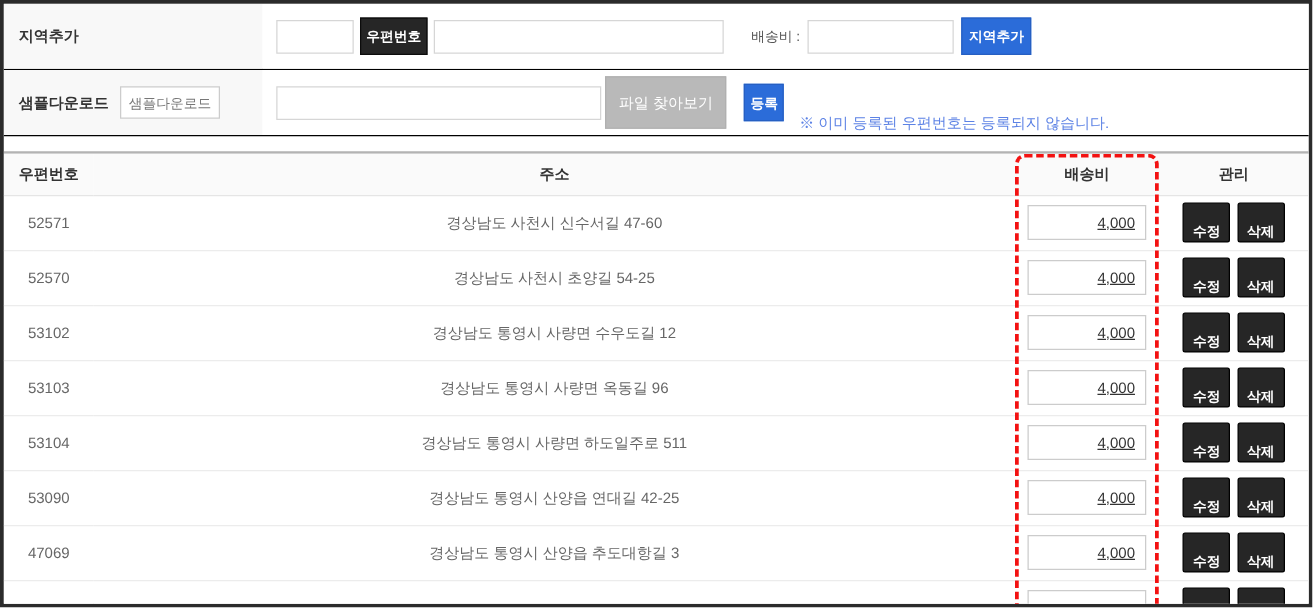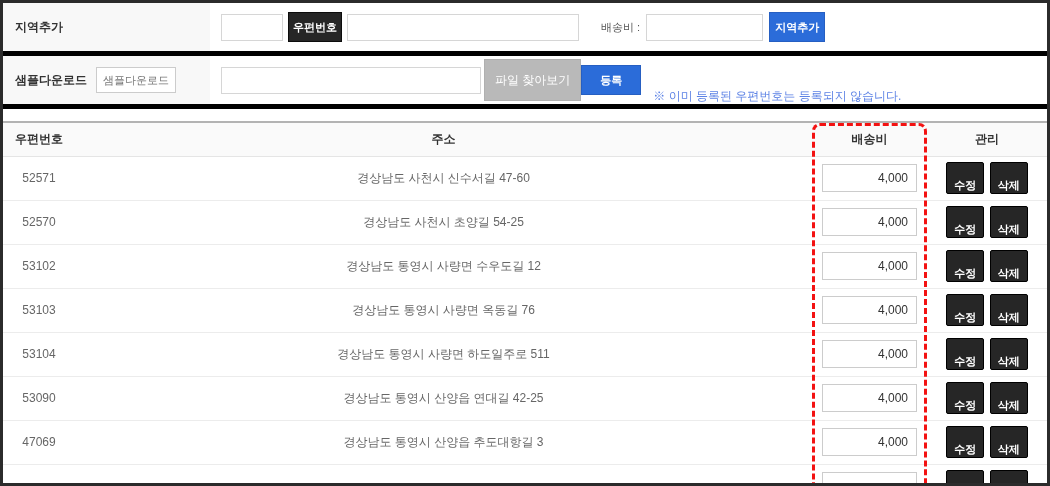--- a/index.html
+++ b/index.html
@@ -2,21 +2,21 @@
 <html><head>
 <meta charset="utf-8">
 <style>
   * { margin:0; padding:0; box-sizing:border-box; }
   body { background:#fff; font-family:"Liberation Sans", sans-serif; }
   .frame {
     width:1050px; height:486px; border:3px solid #2b2b2b; background:#fff;
     position:relative; overflow:hidden;
   }
   
-  .form-row { display:flex; align-items:stretch; height:53px; border-bottom:5px solid #000000; }
+  .form-row { display:flex; align-items:stretch; height:53px; border-bottom:1px solid #000000; }
   .form-label {
     flex:0 0 207px; background:#f8f8f8; display:flex; align-items:center; gap:9px;
     padding-left:12px; font-size:12px; font-weight:bold; color:#333;
   }
   .form-content { flex:1; display:flex; align-items:center; padding-left:11px; background:#fff; }
   .txt { height:27px; border:1px solid #d6d6d6; font-size:12px; padding:0 6px; background:#fff; color:#333; }
   .postal-input { width:62px; }
   .addr-input  { width:232px; margin-left:5px; }
   .fee-form-input { width:117px; margin-left:6px; }
   .file-input  { width:260px; }
@@ -32,37 +32,37 @@
   .btn-gray {
     margin-left:3px; height:42px; padding:0 10px; background:#b9b9b9; color:#fff;
     border:1px solid #b0b0b0; font-size:12px;
   }
   .btn-outline {
     height:26px; padding:0 6px; background:#fff; border:1px solid #ccc;
     color:#777; font-size:11px; font-weight:normal;font-family:Liberation Serif, serif;
   }
   .fee-label { margin-left:22px; font-size:11px; color:#555; }
   .add-btn { margin-left:6px; }
-  .register-btn { margin-left:0; padding:0 18px; }
+  .register-btn { margin-left:14px; padding:0 4px; }
   .upload-note { margin-left:12px; font-size:12px; color:#5c82e5;margin-top:32px; }
   
   .table-wrap { margin-top:12px; border-top:2px solid #b3b3b3; }
   table { width:100%; border-collapse:collapse; table-layout:fixed; }
   col.c-postal { width:72px; } col.c-fee { width:115px; } col.c-manage { width:120px; }
   thead th {
     height:33px; font-size:12px; font-weight:bold; color:#333;
     background:#fafafa; border-bottom:1px solid #e5e5e5; text-align:center;
   }
   tbody td {
     height:44px; text-align:center; vertical-align:middle;
     font-size:12px; color:#666; border-bottom:1px solid #ececec; background:#fff;
   }
   .fee-input {
     width:95px; height:28px; border:1px solid #ccc; background:#fff;
-    text-align:right; padding:0 8px 0 4px; font-size:12px; color:#333;
+    text-align:right; padding:0 8px 0 4px; font-size:12px; color:#333;text-decoration:underline;
   }
   .btn-mini {
     height:20px; padding:15px 7px; margin:0 1px; background:#262626; color:#fff;
     border:1px solid #000; font-size:11px; font-weight:bold; border-radius:2px;
   }
   
   .highlight-box {
     position:absolute; left:809px; top:120px; width:115px; height:420px;
     border:3px dashed #f31212; border-radius:8px; pointer-events:none; z-index:5;
   }
@@ -145,21 +145,21 @@
       <input class="fee-input" value="4,000" style="">
     </td>
     <td class="td-manage">
       <button class="btn btn-mini">수정</button>
       <button class="btn btn-mini">삭제</button>
     </td>
   </tr>
 
   <tr>
     <td class="td-postal">53103</td>
-    <td class="td-addr">경상남도 통영시 사량면 옥동길 76</td>
+    <td class="td-addr">경상남도 통영시 사량면 옥동길 96</td>
     <td class="td-fee">
       <input class="fee-input" value="4,000" style="">
     </td>
     <td class="td-manage">
       <button class="btn btn-mini">수정</button>
       <button class="btn btn-mini">삭제</button>
     </td>
   </tr>
 
   <tr>

